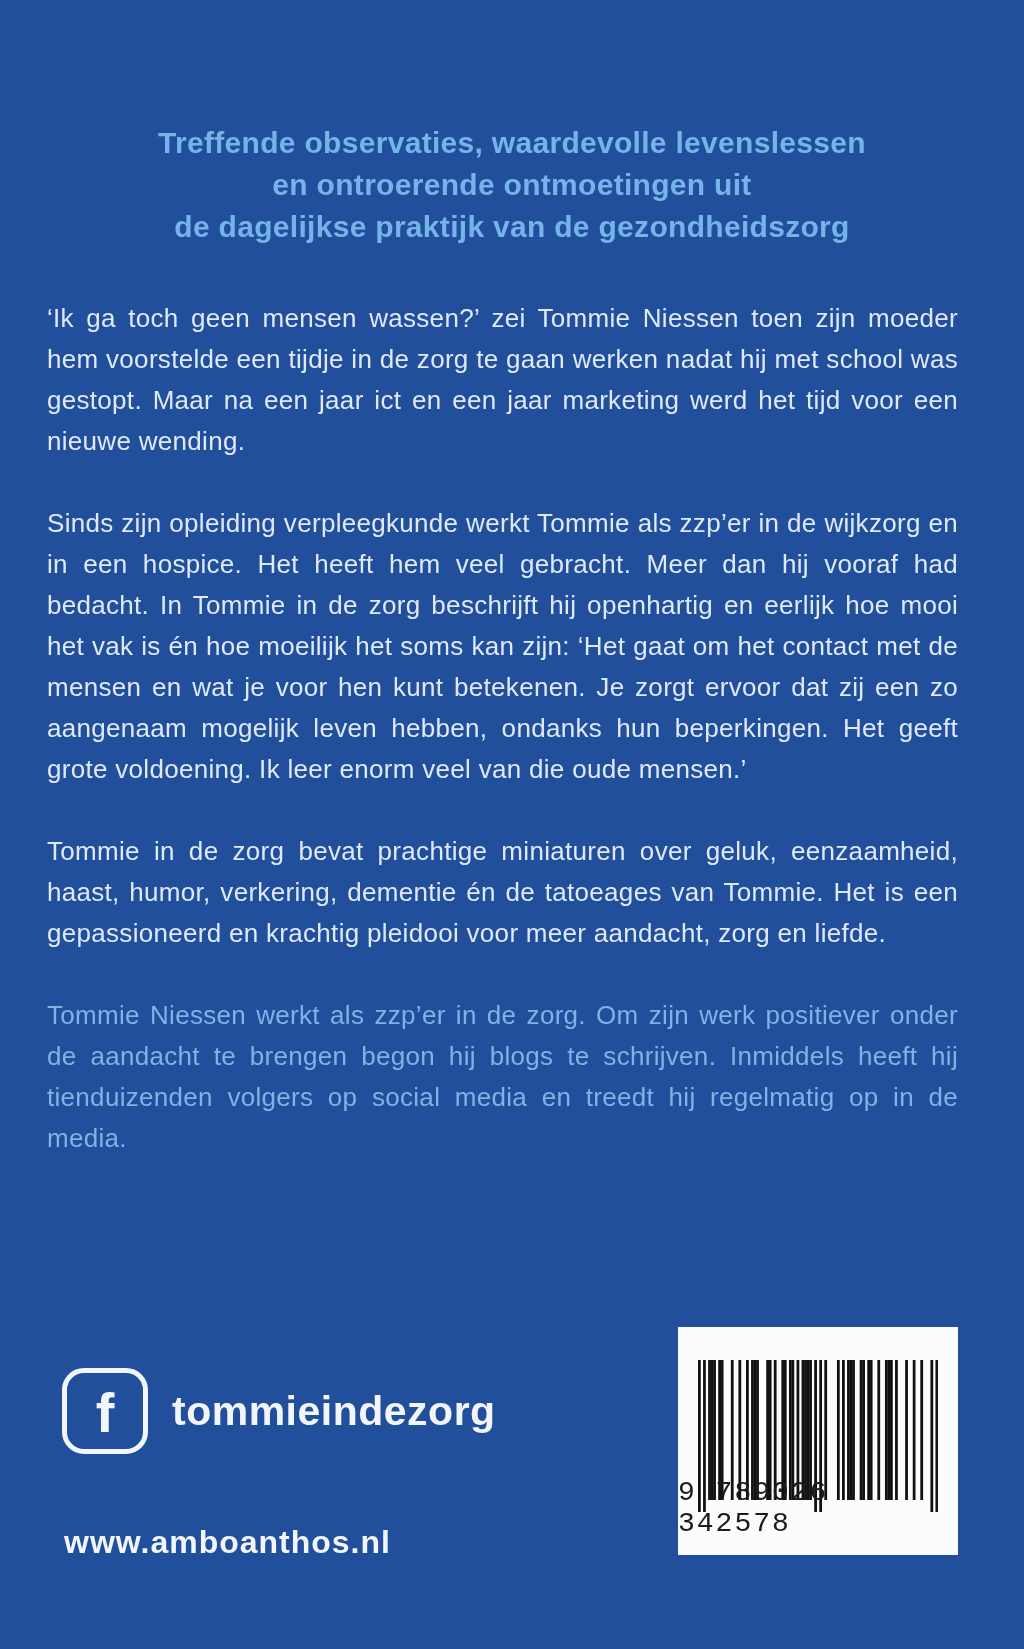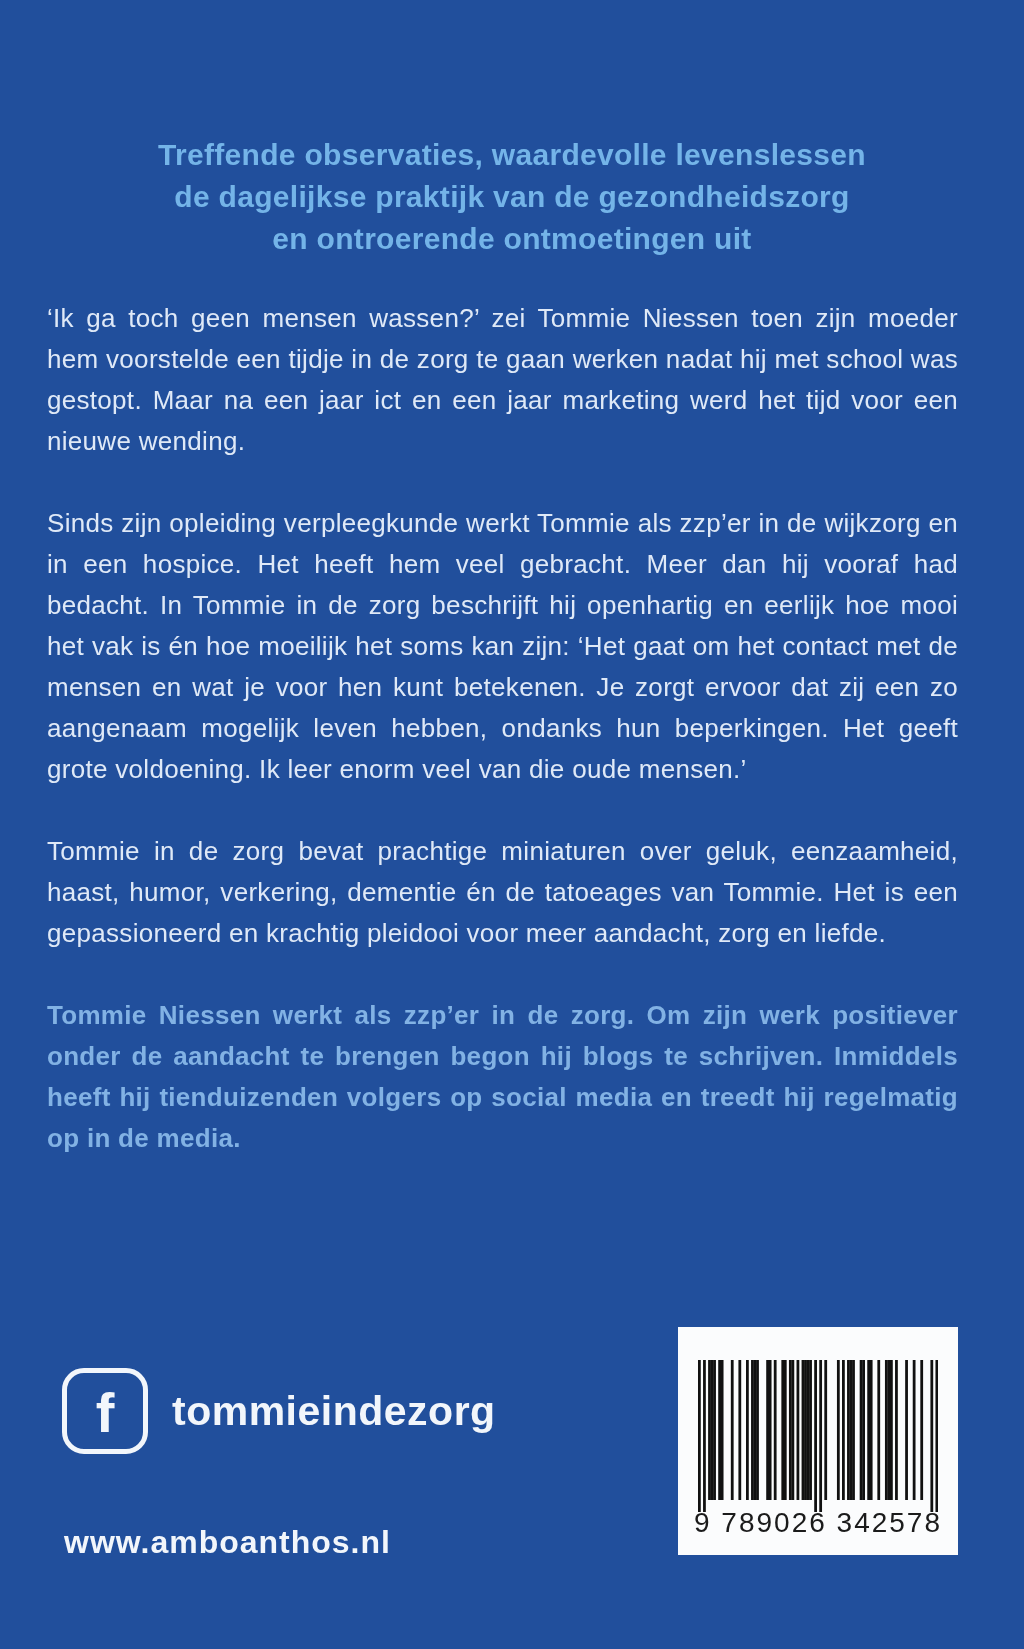--- a/index.html
+++ b/index.html
@@ -5,39 +5,39 @@
   html,body{margin:0;padding:0;background:#214f9c;}
   .cover{
     position:relative;
     width:1024px;height:1649px;
     background:#214f9c;
     font-family:"Liberation Sans",sans-serif;
     overflow:hidden;
   }
   
   .tagline{
-    position:absolute;top:134px;left:0;width:100%;
+    position:absolute;top:122px;left:0;width:100%;
     text-align:center;
     color:#74b4e8;
     font-weight:bold;
     font-size:30px;
     line-height:42px;
     letter-spacing:0.3px;
   }
   
   .blurb{
     position:absolute;top:298px;left:47px;width:911px;
     color:#dfe9f7;
     font-size:26px;
     line-height:41px;
     text-align:justify;
     letter-spacing:0.3px;
   }
   .blurb p{margin:0 0 41px 0;}
-  .blurb p.bio{color:#82b2e4;font-weight:bold;}
+  .blurb p.bio{color:#82b2e4;}
   .blurb .it{}
   
   .fb-row{
     position:absolute;left:62px;top:1368px;
     display:flex;align-items:center;gap:24px;
     color:#f2f6fb;
   }
   .fb-box{
     width:86px;height:86px;box-sizing:border-box;
     border:5px solid #f2f6fb;border-radius:22px;
@@ -56,36 +56,35 @@
   }
   
   .barcode-box{
     position:absolute;left:678px;top:1327px;
     width:280px;height:228px;
     background:#fbfcfd;
   }
   .barcode-box svg{position:absolute;left:20px;top:33px;}
   .isbn{
     position:absolute;bottom:16px;left:0;width:100%;
-    text-align:center;
     color:#1b1b1b;
     font-size:28px;
     letter-spacing:2px;
-    font-family:Liberation Sans, sans-serif;
+    font-family:Liberation Mono, monospace;
   }
 </style>
 </head>
 <body>
 
 <div class="cover">
 
   <header class="tagline">
     <div>Treffende observaties, waardevolle levenslessen</div>
+    <div>en ontroerende ontmoetingen uit</div>
     <div>de dagelijkse praktijk van de gezondheidszorg</div>
-    <div>en ontroerende ontmoetingen uit</div>
   </header>
 
   <main class="blurb">
       <p><span>‘Ik ga toch geen mensen wassen?’ zei Tommie Niessen toen zijn moeder hem voorstelde een tijdje in de zorg te gaan werken nadat hij met school was gestopt. Maar na een jaar ict en een jaar marketing werd het tijd voor een nieuwe wending.</span></p>
       <p><span>Sinds zijn opleiding verpleegkunde werkt Tommie als zzp’er in de wijkzorg en in een hospice. Het heeft hem veel gebracht. Meer dan hij vooraf had bedacht. In </span><span class="it">Tommie in de zorg</span><span> beschrijft hij openhartig en eerlijk hoe mooi het vak is én hoe moeilijk het soms kan zijn: ‘Het gaat om het contact met de mensen en wat je voor hen kunt betekenen. Je zorgt ervoor dat zij een zo aangenaam mogelijk leven hebben, ondanks hun beperkingen. Het geeft grote voldoening. Ik leer enorm veel van die oude mensen.’</span></p>
       <p><span class="it">Tommie in de zorg</span><span> bevat prachtige miniaturen over geluk, eenzaamheid, haast, humor, verkering, dementie én de tatoeages van Tommie. Het is een gepassioneerd en krachtig pleidooi voor meer aandacht, zorg en liefde.</span></p>
       <p class="bio"><span>Tommie Niessen werkt als zzp’er in de zorg. Om zijn werk positiever onder de aandacht te brengen begon hij blogs te schrijven. Inmiddels heeft hij tienduizenden volgers op social media en treedt hij regelmatig op in de media.</span></p>
     </main>
 
   <div class="fb-row">

